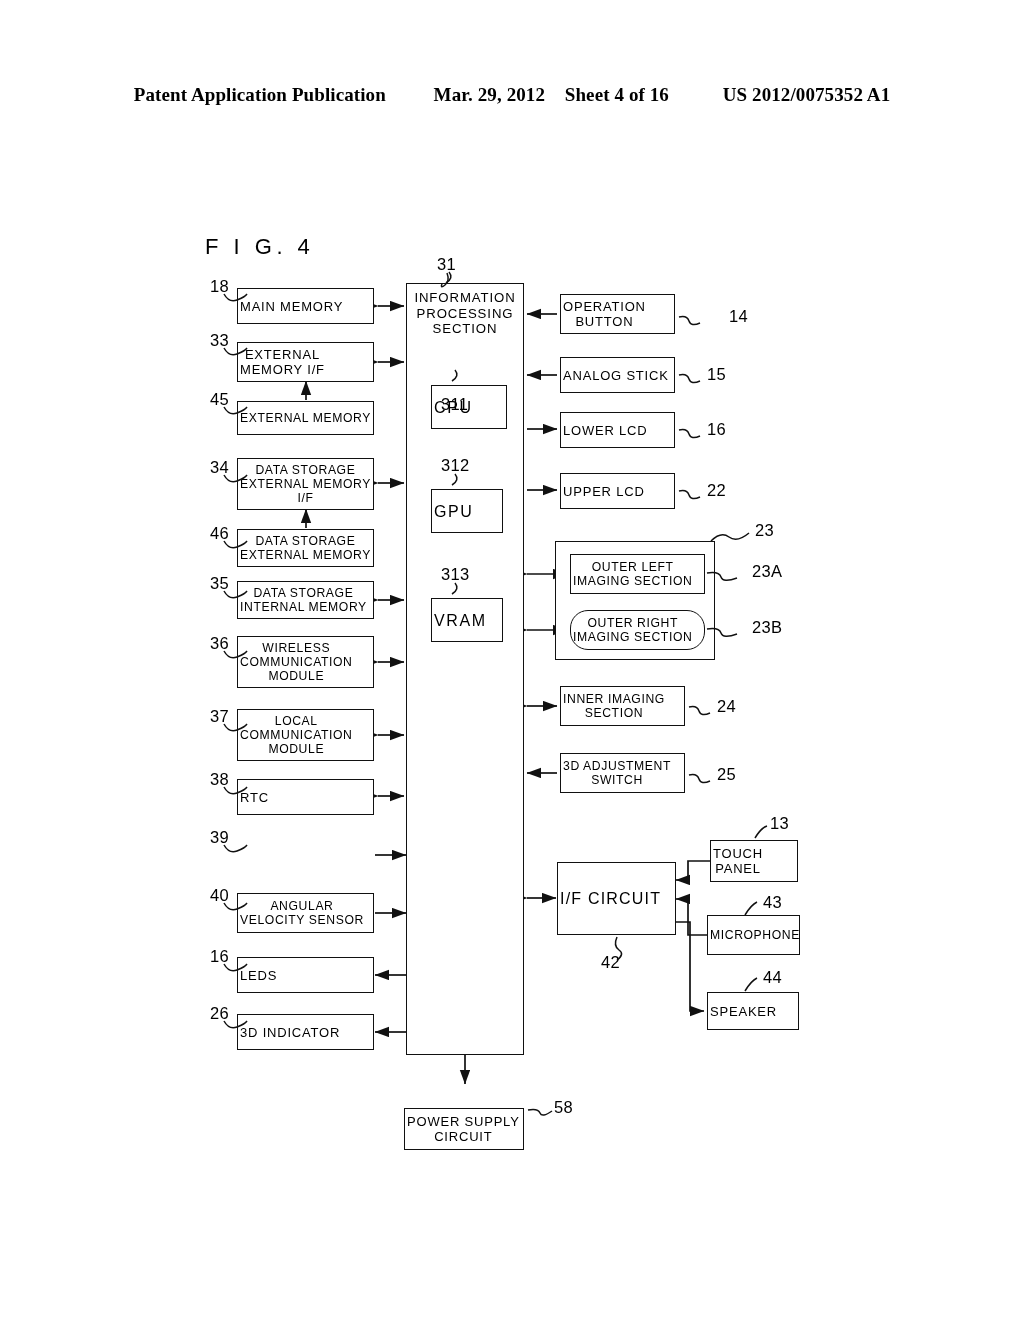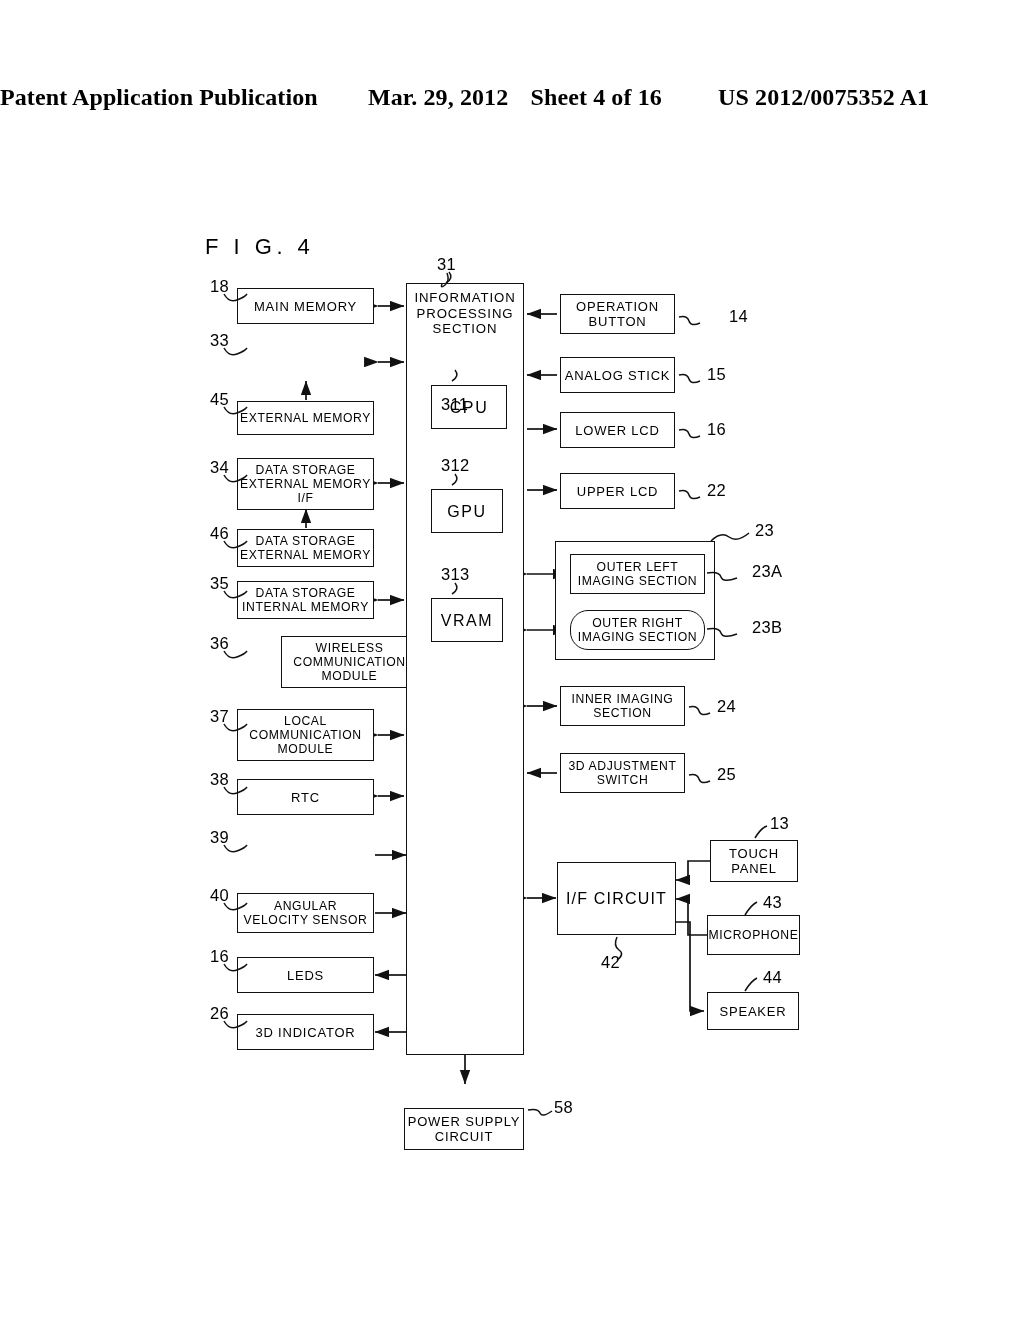--- a/index.html
+++ b/index.html
@@ -18,24 +18,24 @@
     height: 1320px;
     background: #ffffff;
     overflow: hidden;
   }
   
   #pub-header {
     position: absolute;
     top: 84px;
     left: 0;
     width: 1024px;
-    text-align: left;
+    text-align: center;
     font-family: "Liberation Serif", serif;
     font-weight: bold;
-    font-size: 24px;
+    font-size: 19px;
     letter-spacing: 0.1px;
     white-space: nowrap;
   }
   #pub-header .seg { display: inline-block; vertical-align: baseline; }
   #pub-header .gap-a { display: inline-block; width: 38px; }
   #pub-header .gap-b { display: inline-block; width: 10px; }
   #pub-header .gap-c { display: inline-block; width: 44px; }
 
   
   #fig-label {
@@ -49,21 +49,21 @@
   }
 
   
   .blk {
     position: absolute;
     box-sizing: border-box;
     border: 1.6px solid #111;
     background: #ffffff;
     display: flex;
     align-items: center;
-    justify-content: center;
+    justify-content: flex-start;
     text-align: center;
     font-family: "Liberation Sans", sans-serif;
     font-size: 13px;
     line-height: 15px;
     letter-spacing: 0.8px;
     color: #000;
     padding: 0 2px;
   }
   .blk.small { font-size: 12.2px; line-height: 14px; letter-spacing: 0.6px; }
   .blk.big   { font-size: 16px; letter-spacing: 1.6px; }
@@ -180,20 +180,23 @@
 
       <line x1="465" y1="1055" x2="465" y2="1084" marker-end="url(#ar)" marker-start="url(#arS)"></line>
     </g>
   </svg>
 
   <div class="blk" style="left:237px; top:288px; width:137px; height:36px;">
     <span>MAIN MEMORY</span>
   </div>
   <div class="ref" style="left:210px; top:277px;">18</div>
 
+  <div class="blk" style="left:237px; top:342px; width:137px; height:40px;">
+    <span>EXTERNAL<br>MEMORY I/F</span>
+  </div>
   <div class="ref" style="left:210px; top:331px;">33</div>
 
   <div class="blk small" style="left:237px; top:401px; width:137px; height:34px;">
     <span>EXTERNAL MEMORY</span>
   </div>
   <div class="ref" style="left:210px; top:390px;">45</div>
 
   <div class="blk small" style="left:237px; top:458px; width:137px; height:52px;">
     <span>DATA STORAGE<br>EXTERNAL MEMORY<br>I/F</span>
   </div>
@@ -202,21 +205,21 @@
   <div class="blk small" style="left:237px; top:529px; width:137px; height:38px;">
     <span>DATA STORAGE<br>EXTERNAL MEMORY</span>
   </div>
   <div class="ref" style="left:210px; top:524px;">46</div>
 
   <div class="blk small" style="left:237px; top:581px; width:137px; height:38px;">
     <span>DATA STORAGE<br>INTERNAL MEMORY</span>
   </div>
   <div class="ref" style="left:210px; top:574px;">35</div>
 
-  <div class="blk small" style="left:237px; top:636px; width:137px; height:52px;margin-left:44px;">
+  <div class="blk small" style="left:237px; top:636px; width:137px; height:52px;">
     <span>WIRELESS<br>COMMUNICATION<br>MODULE</span>
   </div>
   <div class="ref" style="left:210px; top:634px;">36</div>
 
   <div class="blk small" style="left:237px; top:709px; width:137px; height:52px;">
     <span>LOCAL<br>COMMUNICATION<br>MODULE</span>
   </div>
   <div class="ref" style="left:210px; top:707px;">37</div>
 
   <div class="blk" style="left:237px; top:779px; width:137px; height:36px;">

